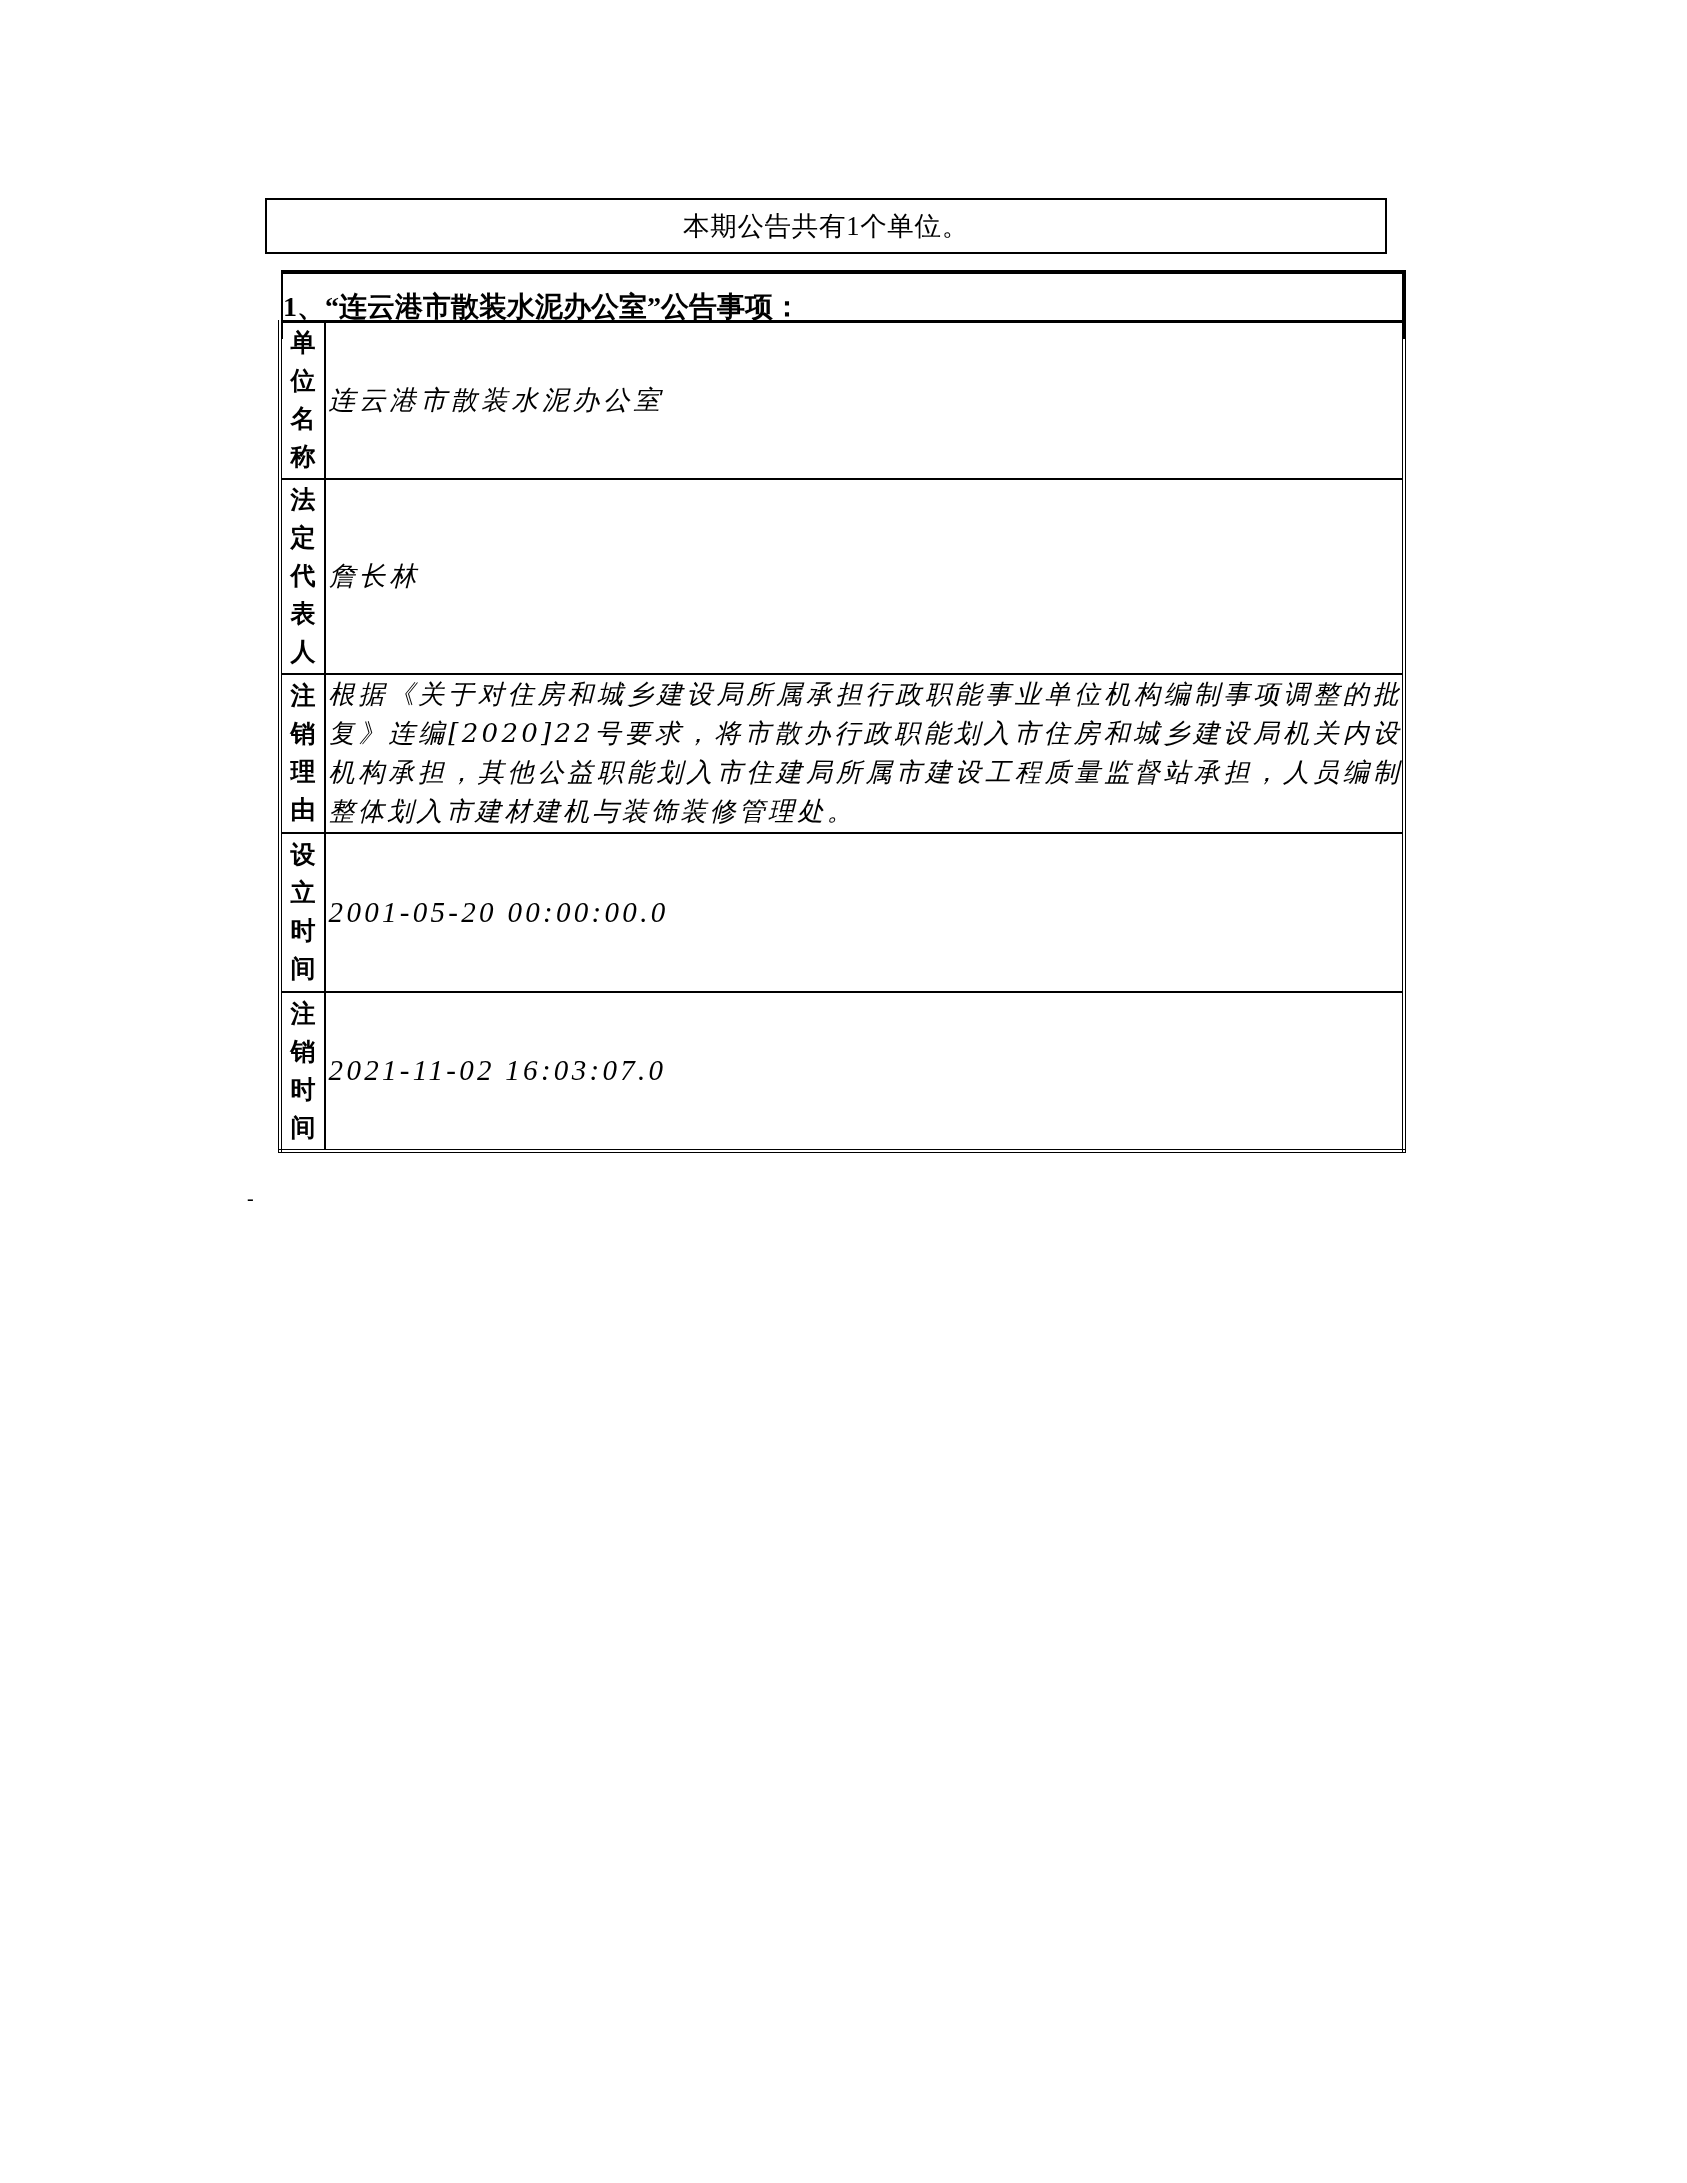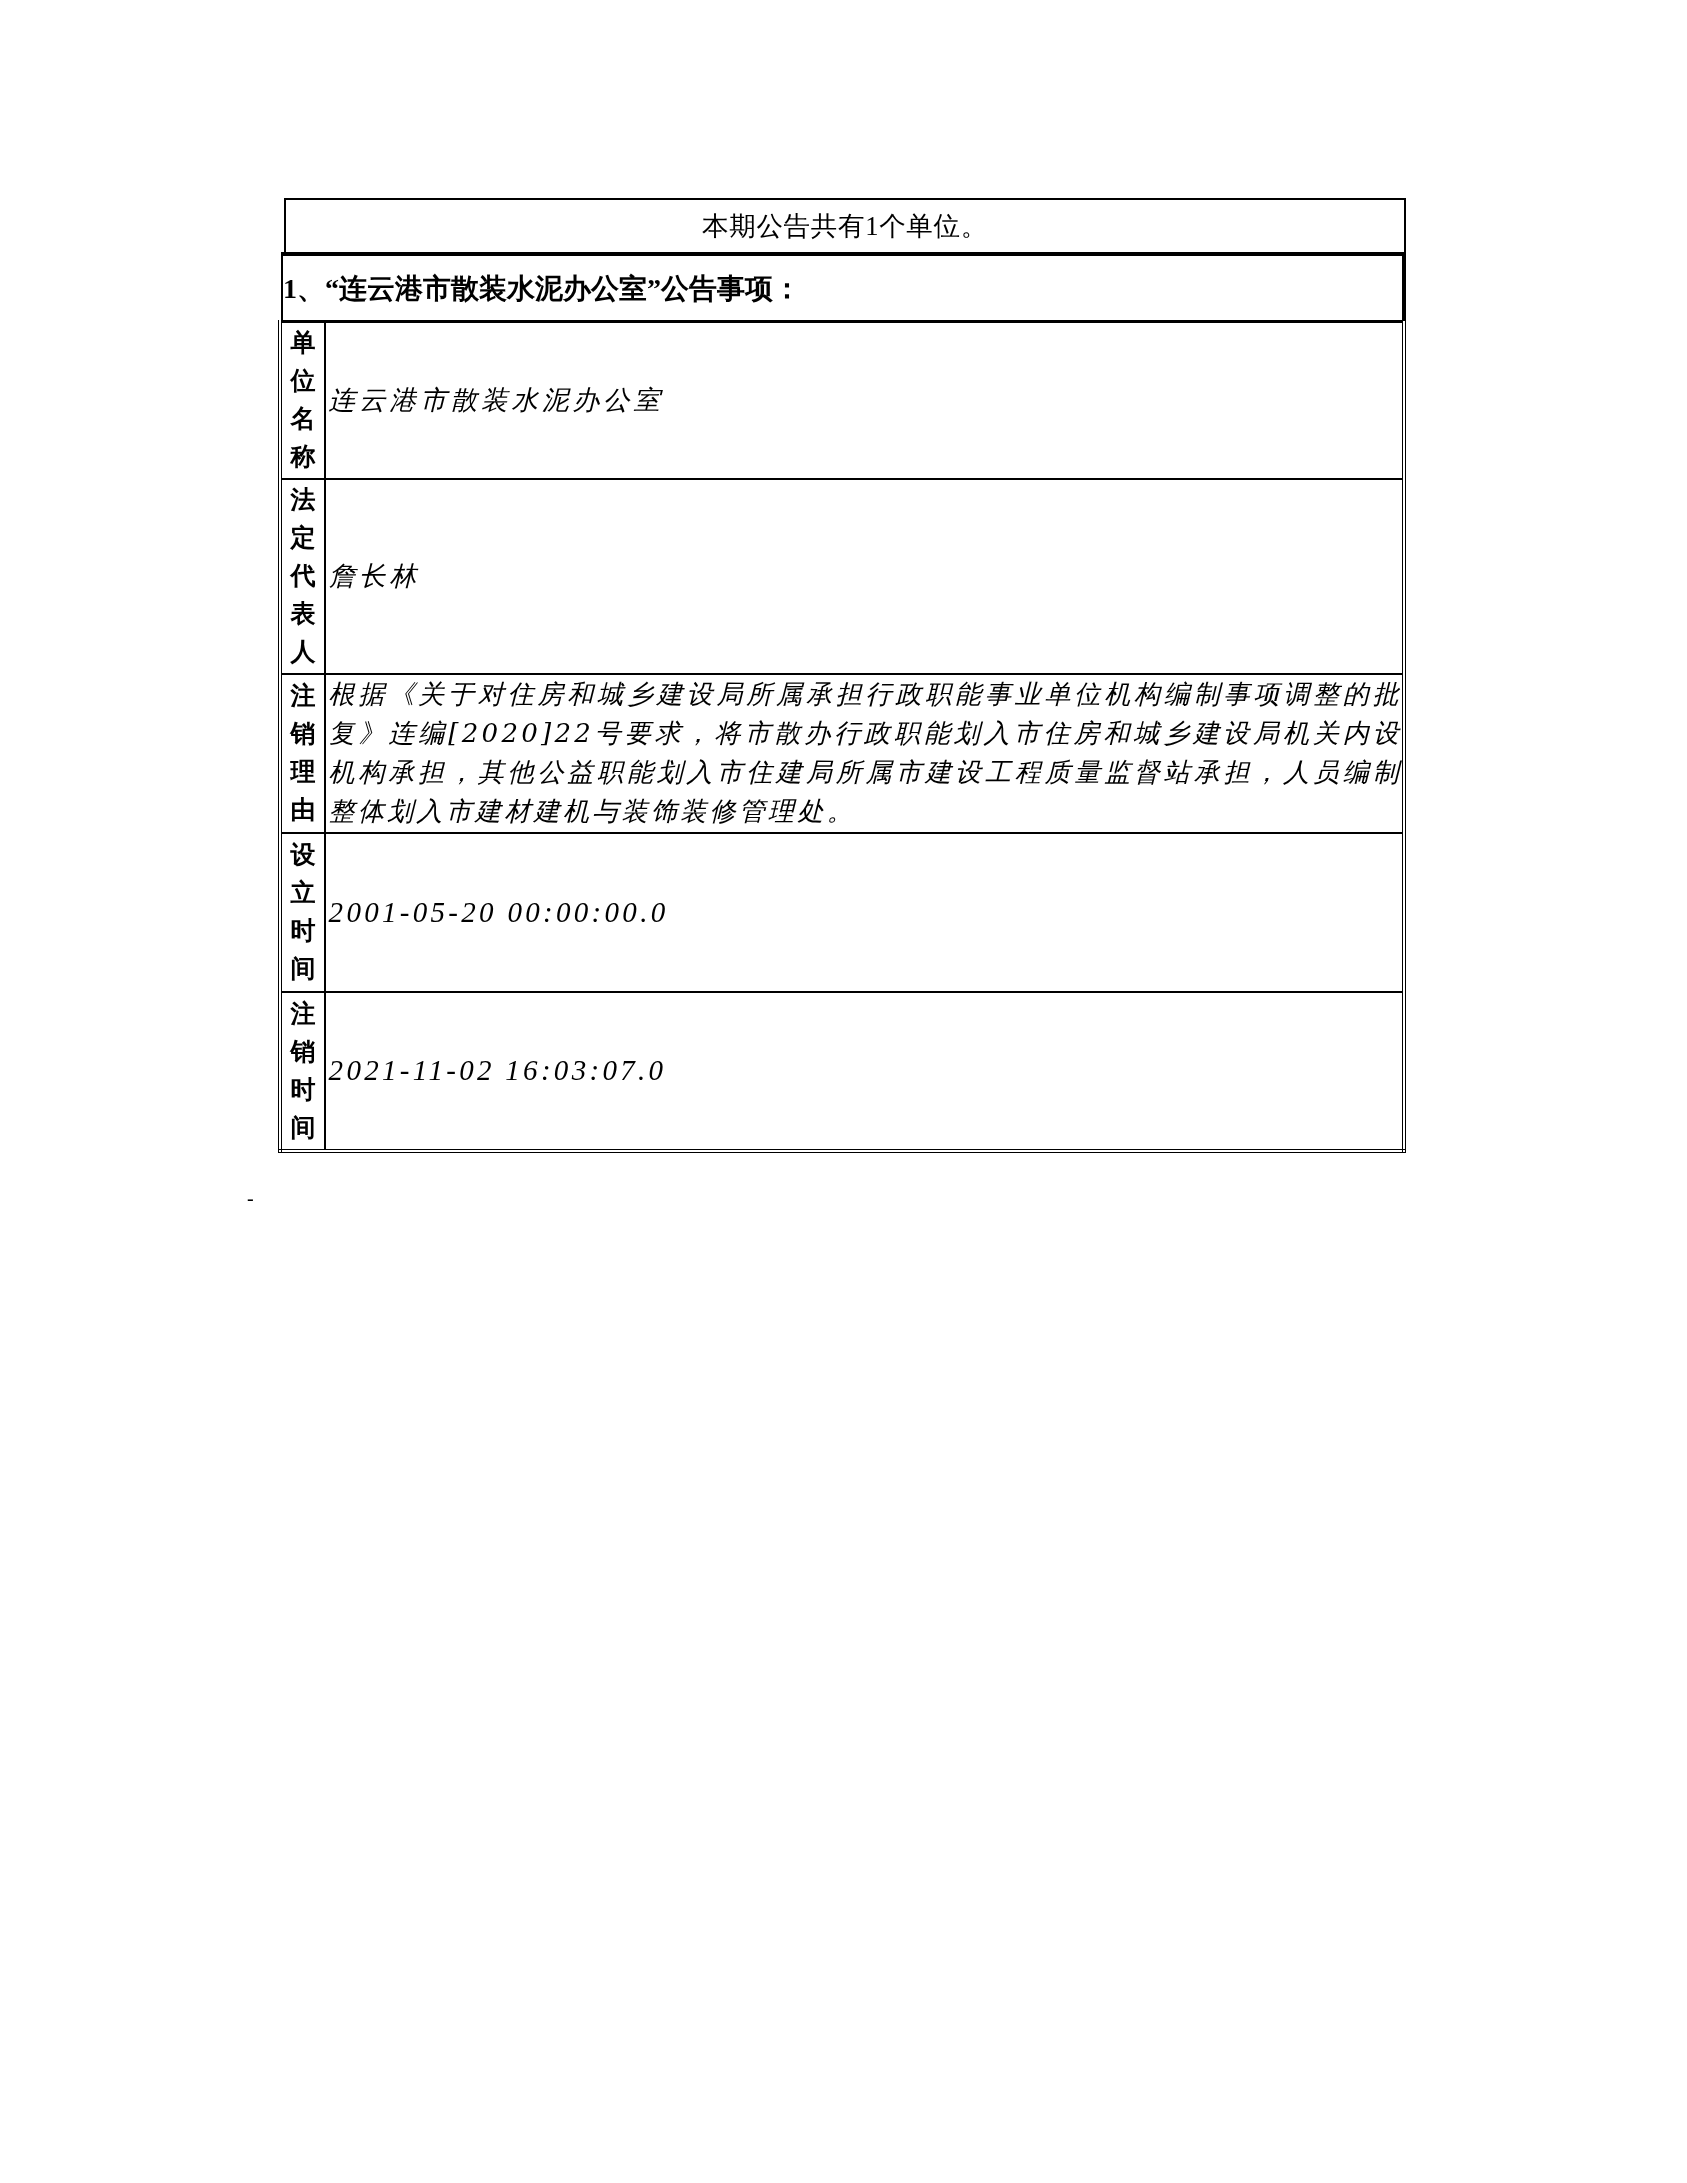--- a/index.html
+++ b/index.html
@@ -10,37 +10,37 @@
     body {
       width: 1687px;
       height: 2183px;
       position: relative;
       font-family: "DejaVu Serif", "Liberation Serif", serif;
       color: #000000;
       overflow: hidden;
     }
     .title-box {
       position: absolute;
-      left: 284px;
+      left: 265px;
       top: 198px;
       width: 1122px;
       height: 56px;
       border: 2.6px solid #000;
       box-sizing: border-box;
       display: flex;
       align-items: center;
       justify-content: center;
       font-family: "Liberation Serif", serif;
       font-size: 26.5px;
       letter-spacing: 0.7px;
     }
     .section-box {
       position: absolute;
       left: 281px;
-      top: 252px;
+      top: 270px;
       width: 1125px;
       height: 69px;
       border-top: 4px solid #000;
       border-left: 2.6px solid #000;
       border-right: 4.6px solid #000;
       box-sizing: border-box;
       display: flex;
       align-items: center;
       font-family: "Liberation Serif", serif;
       font-weight: bold;

